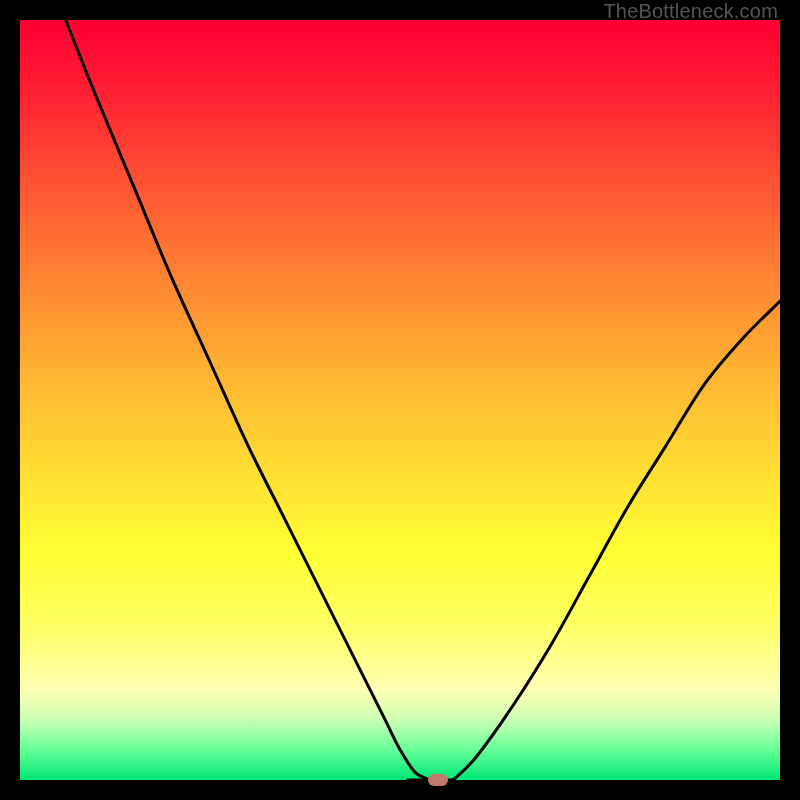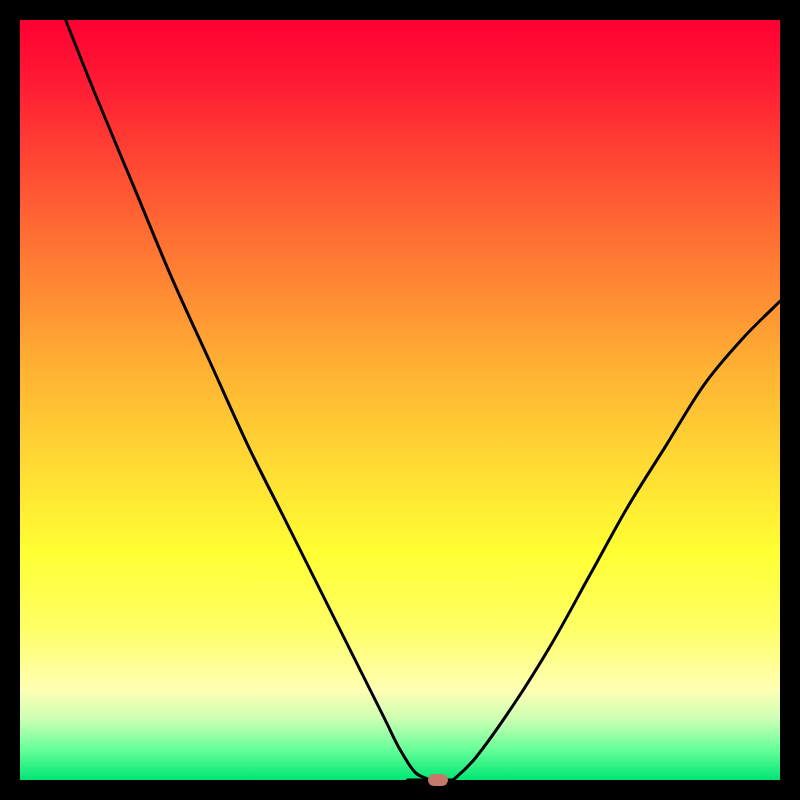--- a/index.html
+++ b/index.html
@@ -69,20 +69,21 @@
     border-radius: 6px;
     transform: translate(-50%, -50%);
     z-index: 3;
   }
 </style>
 </head>
 <body>
 
 <div class="chart-wrap">
 
+  <div class="attribution">TheBottleneck.com</div>
 
   <div class="plot-area">
     <div class="gradient-bg"></div>
   </div>
 
   <svg class="curve" viewBox="0 0 760 760" preserveAspectRatio="none">
     <path id="path-left" fill="none" stroke="#000" stroke-width="3" stroke-linecap="round" d="M 45.6 0 C 50.66666666666667 12.666666666666666, 64.6 48.13333333333334, 76 76 C 87.4 103.86666666666666, 101.33333333333333 136.79999999999993, 114 167.19999999999993 C 126.66666666666667 197.59999999999994, 139.33333333333334 229.26666666666665, 152 258.4 C 164.66666666666666 287.5333333333333, 177.33333333333334 314.13333333333327, 190 341.99999999999994 C 202.66666666666666 369.8666666666666, 215.33333333333334 399, 228 425.6 C 240.66666666666666 452.20000000000005, 253.33333333333334 476.26666666666665, 266 501.59999999999997 C 278.6666666666667 526.9333333333333, 291.3333333333333 552.2666666666667, 304 577.6 C 316.6666666666667 602.9333333333334, 331.8666666666667 633.3333333333334, 342 653.6 C 352.1333333333333 673.8666666666667, 358.4666666666667 686.5333333333334, 364.8 699.2 C 371.1333333333333 711.8666666666667, 374.93333333333334 720.7333333333333, 380 729.6 C 385.06666666666666 738.4666666666667, 390.1333333333333 747.3333333333333, 395.2 752.4 C 400.26666666666665 757.4666666666667, 407.8666666666667 758.7333333333333, 410.40000000000003 760"></path>
     <path id="path-flat" fill="none" stroke="#000" stroke-width="3" stroke-linecap="round" d="M 387.6 760 L 433.2 760"></path>
     <path id="path-right" fill="none" stroke="#000" stroke-width="3" stroke-linecap="round" d="M 433.2 760 C 437 756.2, 445.8666666666667 749.8666666666667, 456 737.2 C 466.1333333333333 724.5333333333334, 481.3333333333333 703, 494 684 C 506.6666666666667 665, 519.3333333333334 644.7333333333333, 532 623.2 C 544.6666666666666 601.6666666666667, 557.3333333333334 577.5999999999999, 570 554.8 C 582.6666666666666 532, 595.3333333333334 507.93333333333334, 608 486.40000000000003 C 620.6666666666666 464.86666666666673, 633.3333333333334 445.8666666666667, 646 425.6 C 658.6666666666666 405.33333333333337, 671.3333333333334 382.53333333333336, 684 364.8 C 696.6666666666666 347.06666666666666, 709.3333333333334 333.1333333333334, 722 319.20000000000005 C 734.6666666666666 305.2666666666667, 753.6666666666666 287.5333333333333, 760 281.2"></path>
   </svg>

